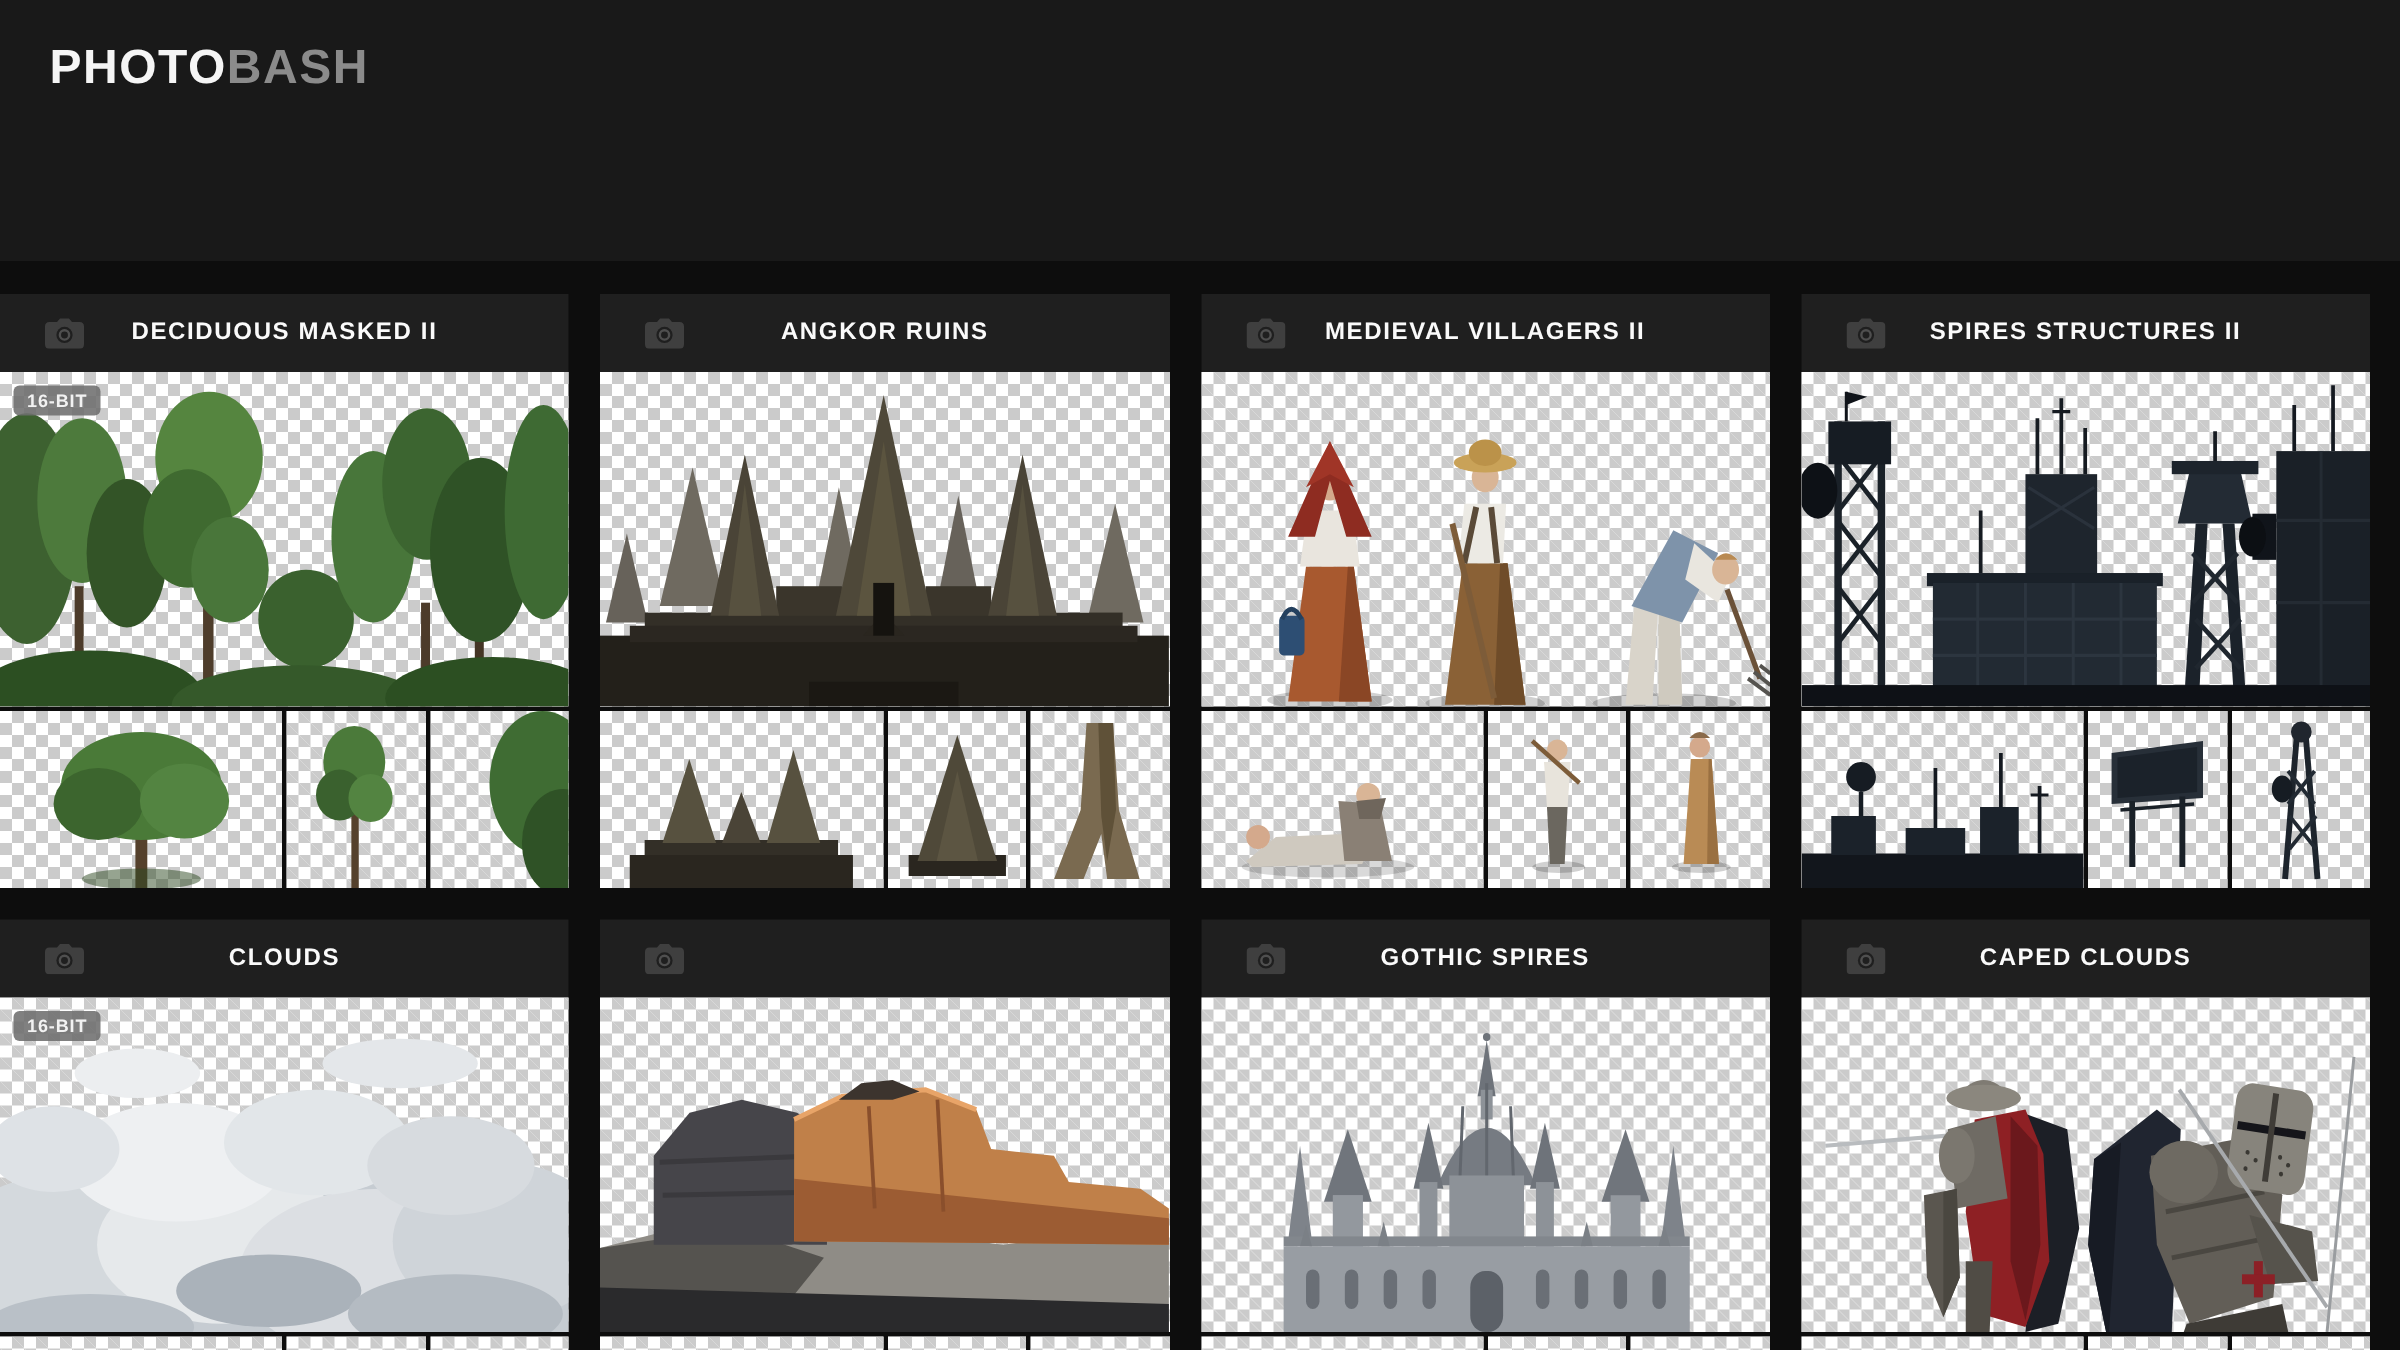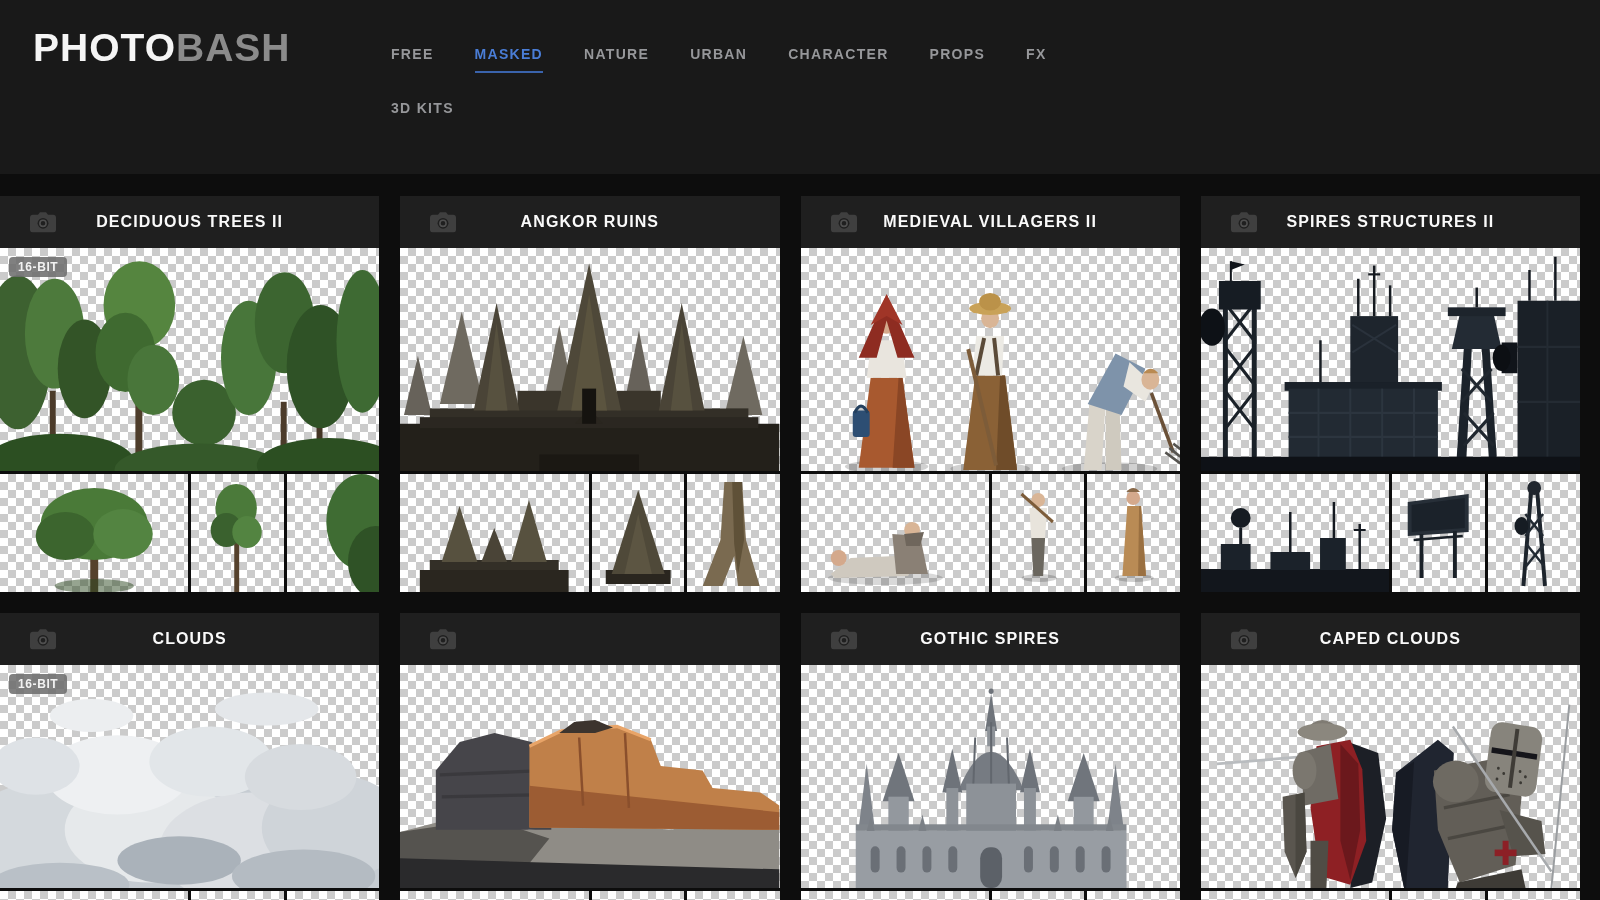--- a/index.html
+++ b/index.html
@@ -1,18 +1,18 @@
 <!DOCTYPE html>
 <html><head>
 <meta charset="utf-8">
 <style>
   html,body{margin:0;padding:0;}
   body{width:1600px;height:900px;overflow:hidden;background:#0d0d0d;font-family:"Liberation Sans",sans-serif;-webkit-font-smoothing:antialiased;}
   .site-header{height:174px;background:#191919;position:relative;}
-  .logo{position:absolute;left:33px;top:26px;font-size:39px;font-weight:700;letter-spacing:1px;color:#f5f5f5;cursor:pointer;white-space:nowrap;}
+  .logo{position:absolute;left:33px;top:26px;font-size:32px;font-weight:700;letter-spacing:1px;color:#f5f5f5;cursor:pointer;white-space:nowrap;}
   .logo .p2{color:#8b8b8b;}
   .nav{position:absolute;left:391px;top:46px;}
   .nav-row{display:flex;gap:41px;margin-bottom:27px;}
   .nav-item{font-size:14px;font-weight:700;letter-spacing:1.3px;color:#96979a;padding-bottom:9px;cursor:pointer;border-bottom:2px solid transparent;}
   .nav-item.active{color:#4a7dd6;border-bottom-color:#3a63ac;}
   .cards{display:grid;grid-template-columns:repeat(4,1fr);gap:21px;margin:22px 20px 0 0;}
   .card{cursor:pointer;}
   .card-bar{height:52px;background:#1f1f1f;display:flex;align-items:center;position:relative;}
   .cam{position:absolute;left:30px;top:50%;transform:translateY(-50%);width:26px;height:21px;}
   .card-title{flex:1;text-align:center;color:#fafafa;font-size:16px;font-weight:700;letter-spacing:1.1px;white-space:nowrap;}
@@ -25,46 +25,32 @@
   .badge{position:absolute;top:9px;left:9px;z-index:2;background:rgba(110,110,110,.88);color:#f2f2f2;font-size:12px;font-weight:700;letter-spacing:.6px;padding:3px 9px;border-radius:4px;}
   .badge:empty{display:none;}
   .thumbs{display:grid;grid-template-columns:2.04fr 1fr 1fr;gap:3px;margin-top:3px;height:118px;}
   .thumb{position:relative;overflow:hidden;}
 </style>
 </head>
 <body>
 
 <div class="site-header">
   <div class="logo"><span>PHOTO</span><span class="p2">BASH</span></div>
-  <div class="nav">
-    <div class="nav-row">
-      <div class="nav-item">FREE</div>
-      <div class="nav-item active">MASKED</div>
-      <div class="nav-item">NATURE</div>
-      <div class="nav-item">URBAN</div>
-      <div class="nav-item">CHARACTER</div>
-      <div class="nav-item">PROPS</div>
-      <div class="nav-item">FX</div>
-    </div>
-    <div class="nav-row">
-      <div class="nav-item">3D KITS</div>
-    </div>
-  </div>
 </div>
 
 <div class="cards">
 
   <div class="card">
     <div class="card-bar">
       <svg class="cam" viewBox="0 0 26 21">
           <path d="M8 3.2 L10 .8 H16 L18 3.2 H23 Q26 3.2 26 6.2 V18 Q26 21 23 21 H3 Q0 21 0 18 V6.2 Q0 3.2 3 3.2 Z" fill="#3f3f3f"></path>
           <circle cx="13" cy="11.8" r="5.4" fill="#1f1f1f"></circle>
           <circle cx="13" cy="11.8" r="3.1" fill="none" stroke="#4f4f4f" stroke-width="1.6"></circle>
         </svg>
-      <div class="card-title">DECIDUOUS TREES II</div>
+      <div class="card-title">DECIDUOUS MASKED II</div>
     </div>
     <div class="card-main checker">
       <span class="badge">16-BIT</span>
       <svg viewBox="0 0 381 203" preserveAspectRatio="none">
         <rect x="50" y="130" width="6" height="73" fill="#4c3b2a"></rect>
           <rect x="136" y="130" width="7" height="73" fill="#4e3d2b"></rect>
         <rect x="282" y="140" width="6" height="63" fill="#4c3b2a"></rect>
           <rect x="318" y="150" width="6" height="53" fill="#443525"></rect>
         <ellipse cx="18" cy="95" rx="34" ry="70" fill="#3d6130"></ellipse>
           <ellipse cx="55" cy="78" rx="30" ry="50" fill="#4d7a3c"></ellipse>

